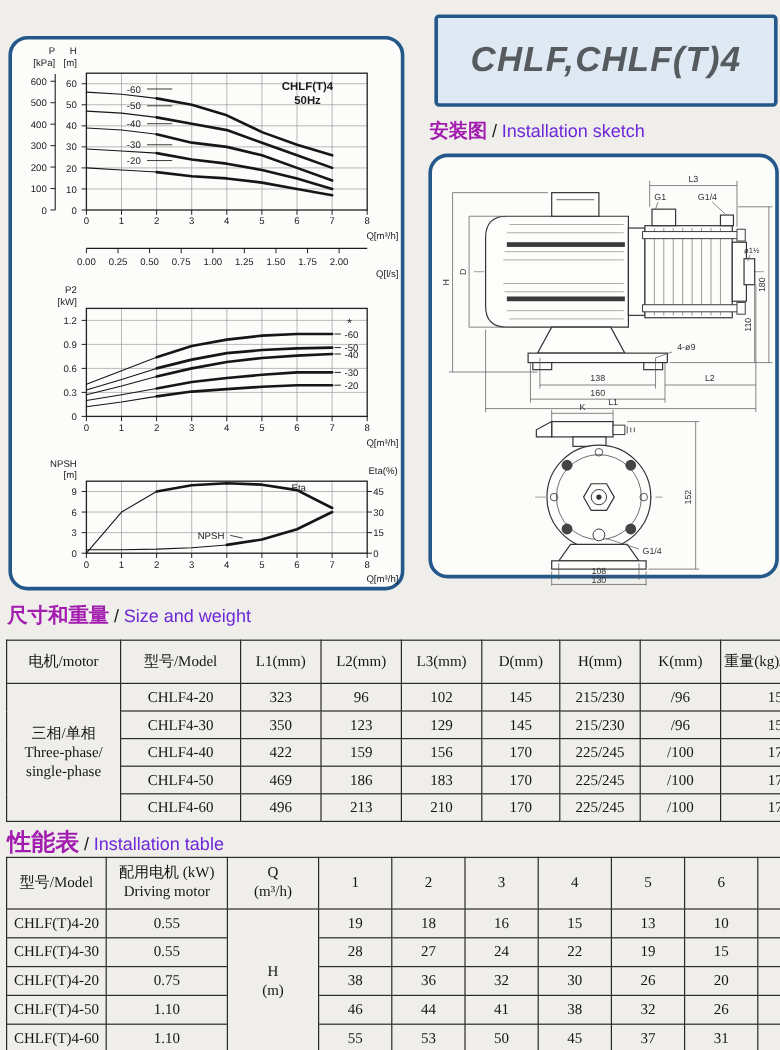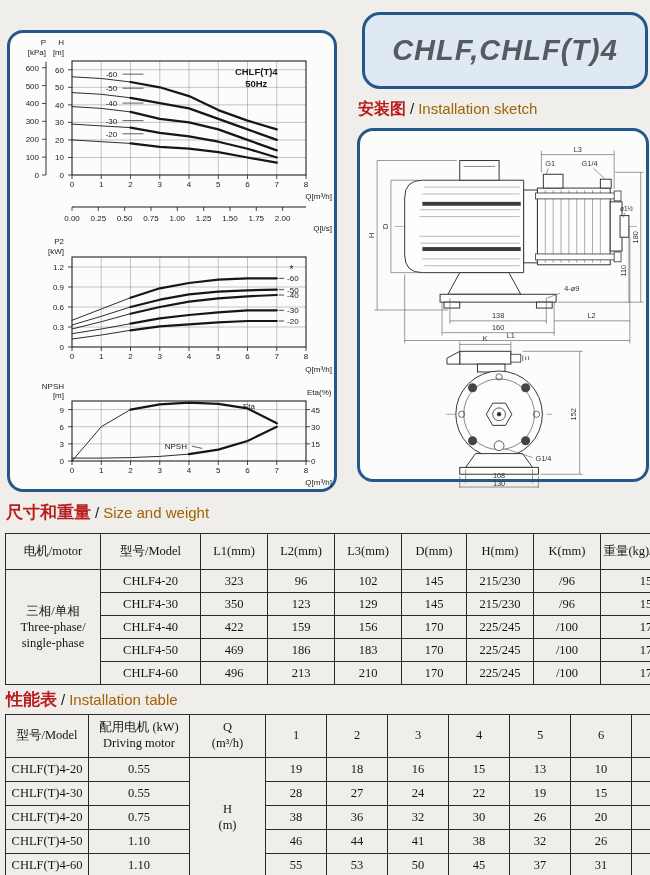--- a/index.html
+++ b/index.html
@@ -4,36 +4,36 @@
 <style>
   html,body{margin:0;padding:0;background:#dddcd8;}
   .page{position:relative;width:650px;height:875px;background:#efeeea;
         font-family:"Liberation Sans",sans-serif;overflow:hidden;}
   
   .curves-panel{position:absolute;left:7px;top:30px;width:330px;height:462px;
         background:#fcfcfa;border:3px solid #24588a;border-radius:16px;box-sizing:border-box;
         padding-top:2px;}
   .curves-panel svg{display:block;}
   .title-box{position:absolute;left:362px;top:12px;width:286px;height:77px;
-        background:#dfe9f3;border:3px solid #24588a;border-radius:18px;box-sizing:border-box;
+        background:#dfe9f3;border:3px solid #24588a;border-radius:4px;box-sizing:border-box;
         display:flex;align-items:center;justify-content:center;}
   .title-box .t{font-size:29px;font-weight:bold;font-style:italic;color:#565b60;letter-spacing:1px;}
   .sketch-panel{position:absolute;left:357px;top:128px;width:292px;height:354px;
         background:#fcfcfa;border:3px solid #24588a;border-radius:16px;box-sizing:border-box;
         padding:2px 0 0 1px;}
   
   .heading{position:absolute;color:#1a1a1a;white-space:nowrap;}
-  .heading .zh{font-weight:bold;font-size:16px;color:#b91c1c;}
+  .heading .zh{font-weight:bold;font-size:16px;color:#a21caf;}
   .heading .sep{font-size:15px;padding:0 4px;}
-  .heading .en{font-size:15px;color:#a16207;}
+  .heading .en{font-size:15px;color:#6d28d9;}
   #install-heading{left:358px;top:99px;}
   #sw-heading{left:6px;top:501px;}
   #sw-heading .zh{font-size:17px;}
   #perf-heading{left:6px;top:688px;}
-  #perf-heading .zh{font-size:17px;font-family:Liberation Serif, serif;}
+  #perf-heading .zh{font-size:20px;font-family:Liberation Serif, serif;}
   
   table{position:absolute;left:5px;width:641px;border-collapse:collapse;table-layout:fixed;
         font-family:"Liberation Serif",serif;color:#151515;background:transparent;}
   #size-table{top:533px;font-size:12.5px;}
   #perf-table{top:714px;font-size:12.5px;}
   th,td{border:1px solid #2a2a2a;text-align:center;font-weight:normal;padding:1px 2px;overflow:hidden;}
   #size-table th{height:33px;}
   #size-table td{height:20px;text-align:center;}
   #perf-table th{height:40px;}
   #perf-table td{height:21px;}

